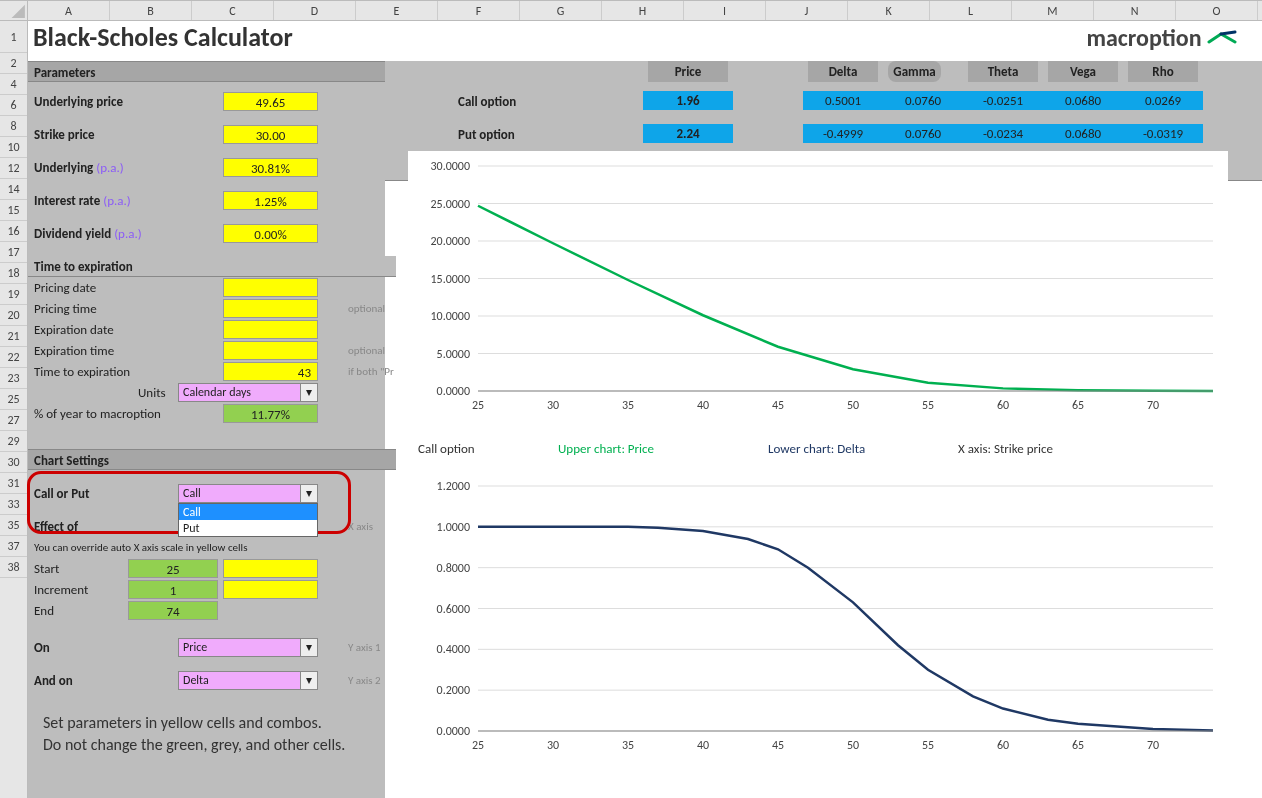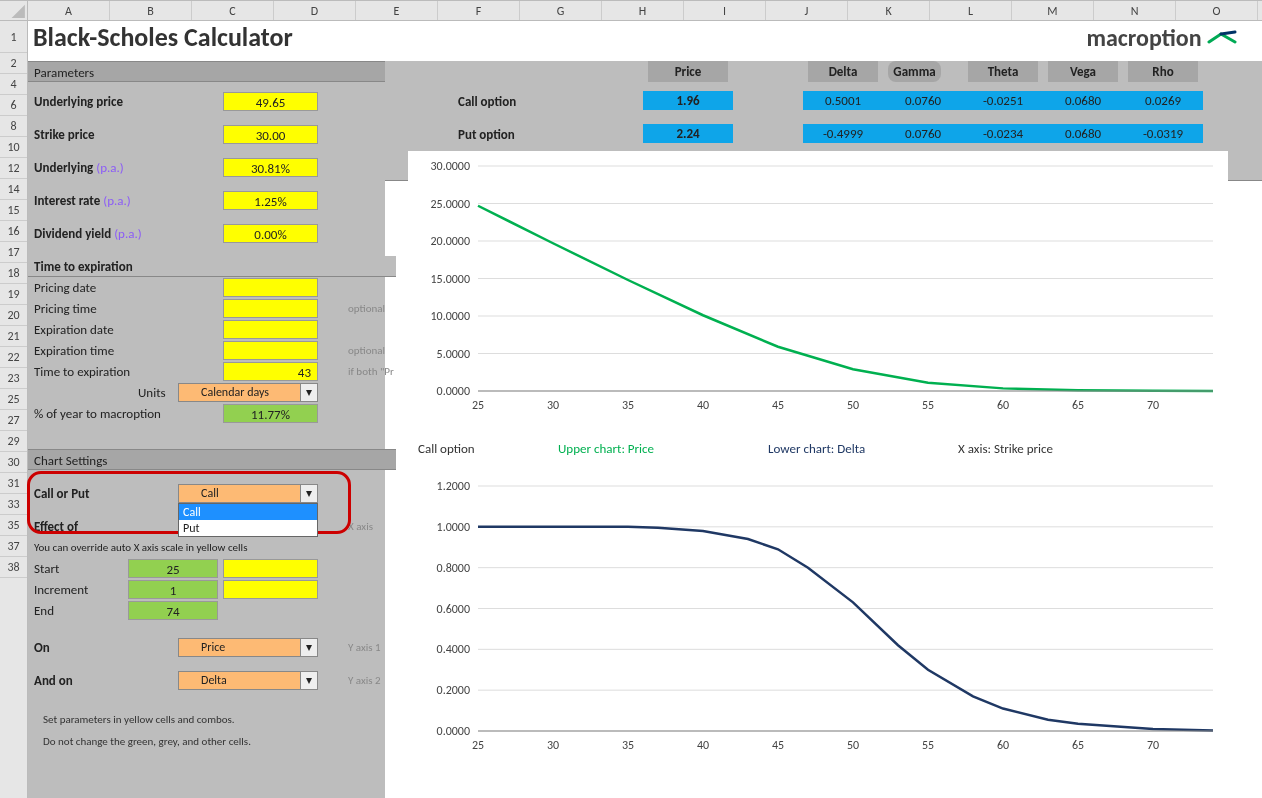--- a/index.html
+++ b/index.html
@@ -13,49 +13,49 @@
   .corner { position:absolute; top:0; left:0; width:28px; height:20px; background:#e6e6e6; border-right:1px solid #bbb; border-bottom:1px solid #bbb;}
   .corner svg { width:100%; height:100%;}
   .grid { position:absolute; top:20px; left:28px; right:0; bottom:0;}
 
   .title { position:absolute; top:0; left:5px; font-size:26px; font-weight:700; color:#333;}
   .logo { position:absolute; top:2px; right:25px; font-size:24px; font-weight:700; color:#444;}
   .logo svg { vertical-align:-2px;}
 
   
   .left-bg { position:absolute; top:40px; left:0; width:357px; height:750px; background:#bdbdbd;}
-  .sectionhdr { position:absolute; left:0; width:368px; height:21px; background:#a6a6a6; border-top:1px solid #888; border-bottom:1px solid #888; font-weight:400; padding-left:6px; line-height:21px;}
+  .sectionhdr { position:absolute; left:0; width:368px; height:21px; background:#a6a6a6; border-top:1px solid #888; border-bottom:1px solid #888; font-weight:700; padding-left:6px; line-height:21px;}
   .row { position:absolute; left:0; width:357px; height:21px; line-height:21px;}
   .lbl { position:absolute; left:6px; top:0;}
   .lbl2 { position:absolute; left:6px; top:0; font-weight:400;}
   .pa { color:#8b5cf6; font-weight:400;text-align:center;}
   .yellow { background:#ffff00;}
   .green { background:#92d050;}
   .inpcell { position:absolute; height:19px; top:1px; text-align:center; line-height:19px; border:1px solid #999;}
   .note { position:absolute; left:320px; top:0; font-size:11px; color:#888; width:60px; overflow:hidden; white-space:nowrap;}
-  .combo { position:absolute; height:19px; background:#fdba74; border:1px solid #888; line-height:17px; padding-left:22px; font-size:12px;}
+  .combo { position:absolute; height:19px; background:#f0abfc; border:1px solid #888; line-height:17px; padding-left:4px; font-size:12px;}
   .combo .arrow { position:absolute; right:0; top:0; width:17px; height:100%; background:#eee; border-left:1px solid #888; text-align:center; line-height:17px;}
 
   
   .results-bg { position:absolute; top:40px; left:357px; right:0; height:120px; background:#bdbdbd; border-bottom:1px solid #888;}
   .reshdr { position:absolute; top:40px; height:21px; background:#a6a6a6; font-weight:700; text-align:center; line-height:21px;}
   .resrow { position:absolute; height:21px; line-height:21px;}
   .rescell { position:absolute; height:19px; top:1px; text-align:center; line-height:19px;}
   .greencell { background:#0ea5e9;}
   .boldc { font-weight:700;}
 
   .chart { position:absolute; background:#fff; }
   .legend { position:absolute; font-size:13px;}
 
   .red-ring { position:absolute; border:3px solid #cc0000; border-radius:14px;}
   .dropdown { position:absolute; background:#fff; border:1px solid #666; font-size:12px;}
   .dropdown .opt { padding:1px 4px;}
   .dropdown .sel { background:#1e90ff; color:#fff;}
 
-  .hint { position:absolute; left:15px; font-size:11px; color:#333;}
+  .hint { position:absolute; left:15px; font-size:16px; color:#333;}
 </style>
 </head>
 <body>
 
 <div class="sheet">
   <div class="corner">
     <svg viewBox="0 0 28 20">
         <path d="M26 18 L26 4 L12 18 Z" fill="#bbb"></path>
       </svg>
   </div>

